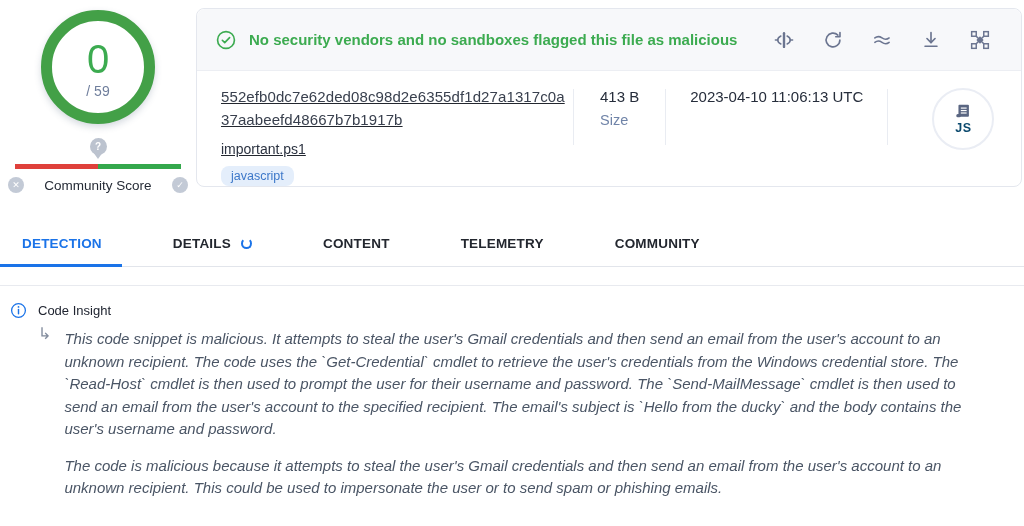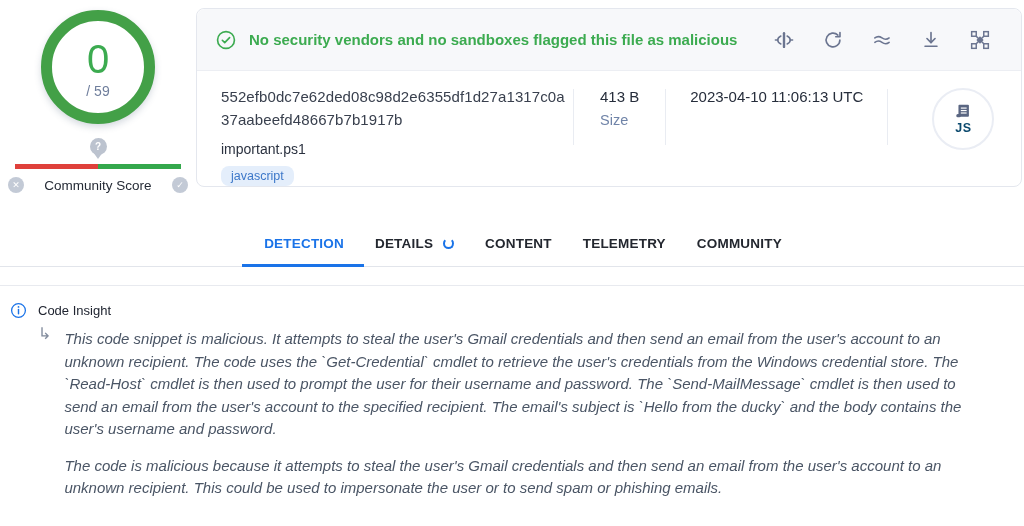--- a/index.html
+++ b/index.html
@@ -36,37 +36,37 @@
 
   
   .card { flex:1; margin:8px 2px 0 0; border:1px solid #E4E7EE; border-radius:8px; background:#fff; }
   .banner { display:flex; align-items:center; height:62px; padding:0 30px 0 18px;
     background:#F7F8FA; border-bottom:1px solid #ECEEF3; border-radius:8px 8px 0 0; }
   .banner-msg { margin-left:12px; font-size:15px; font-weight:bold; color:#3CAB50; }
   .toolbar { margin-left:auto; display:flex; gap:27px; align-items:center; }
   .tool-btn { width:22px; height:22px; cursor:pointer; display:block; }
 
   .file-body { display:flex; align-items:flex-start; padding:15px 0 0 24px; }
-  .hash-block { width:352px; flex:none; }
+  .hash-block { width:352px; flex:none;text-decoration:underline; }
   .hash { font-size:15px; color:#39404E; line-height:1.5; word-break:break-all; letter-spacing:.1px; }
   .fname { margin-top:10px; font-size:14px; color:#2B3240; }
   .tag { display:inline-block; margin-top:9px; background:#E4EEFB; color:#3D78C9; font-size:12.5px;
     padding:3px 10px; border-radius:8px; cursor:pointer; }
   .sep { width:1px; height:56px; background:#E9ECF2; margin-top:3px; flex:none; }
   .size-block { padding:2px 26px; flex:none; }
   .num-val { font-size:15px; color:#262D3B; }
   .sub-label { margin-top:7px; font-size:14.5px; color:#7084A8; }
   .date-block { padding:2px 24px; flex:none; }
   .rel { margin-top:7px; font-size:14.5px; color:#5E8FD9; }
   .ftype { margin-left:44px; margin-top:2px; width:62px; height:62px; border:2px solid #EAEDF4; border-radius:50%;
     display:flex; flex-direction:column; align-items:center; justify-content:center; }
   .ftype-label { font-size:12.5px; font-weight:bold; color:#0c4a6e; letter-spacing:.4px; margin-top:-2px; }
 
   
-  .tabs-row { display:flex; gap:31px; padding-left:22px; margin-top:27px; border-bottom:1px solid #E2E5EB;justify-content:center; }
+  .tabs-row { display:flex; gap:71px; padding-left:22px; margin-top:27px; border-bottom:1px solid #E2E5EB; }
   .tab { position:relative; display:flex; align-items:center; height:46px; font-size:13.5px; font-weight:bold;
     color:#23272F; letter-spacing:.2px; cursor:pointer; white-space:nowrap; }
   .tab.active { color:#1A73E8; }
   .tab.active::after { content:""; position:absolute; left:-22px; right:-20px; bottom:-1px; height:3px; background:#1A73E8; }
   .spinner { margin-left:10px; width:11px; height:11px; border:2.6px solid #1A73E8; border-top-color:transparent;
     border-radius:50%; animation:spin 1.1s linear infinite; }
   @keyframes spin { to { transform:rotate(360deg); } }
 
   
   .section-rule { border-top:1px solid #E8EAEF; margin-top:18px; }

